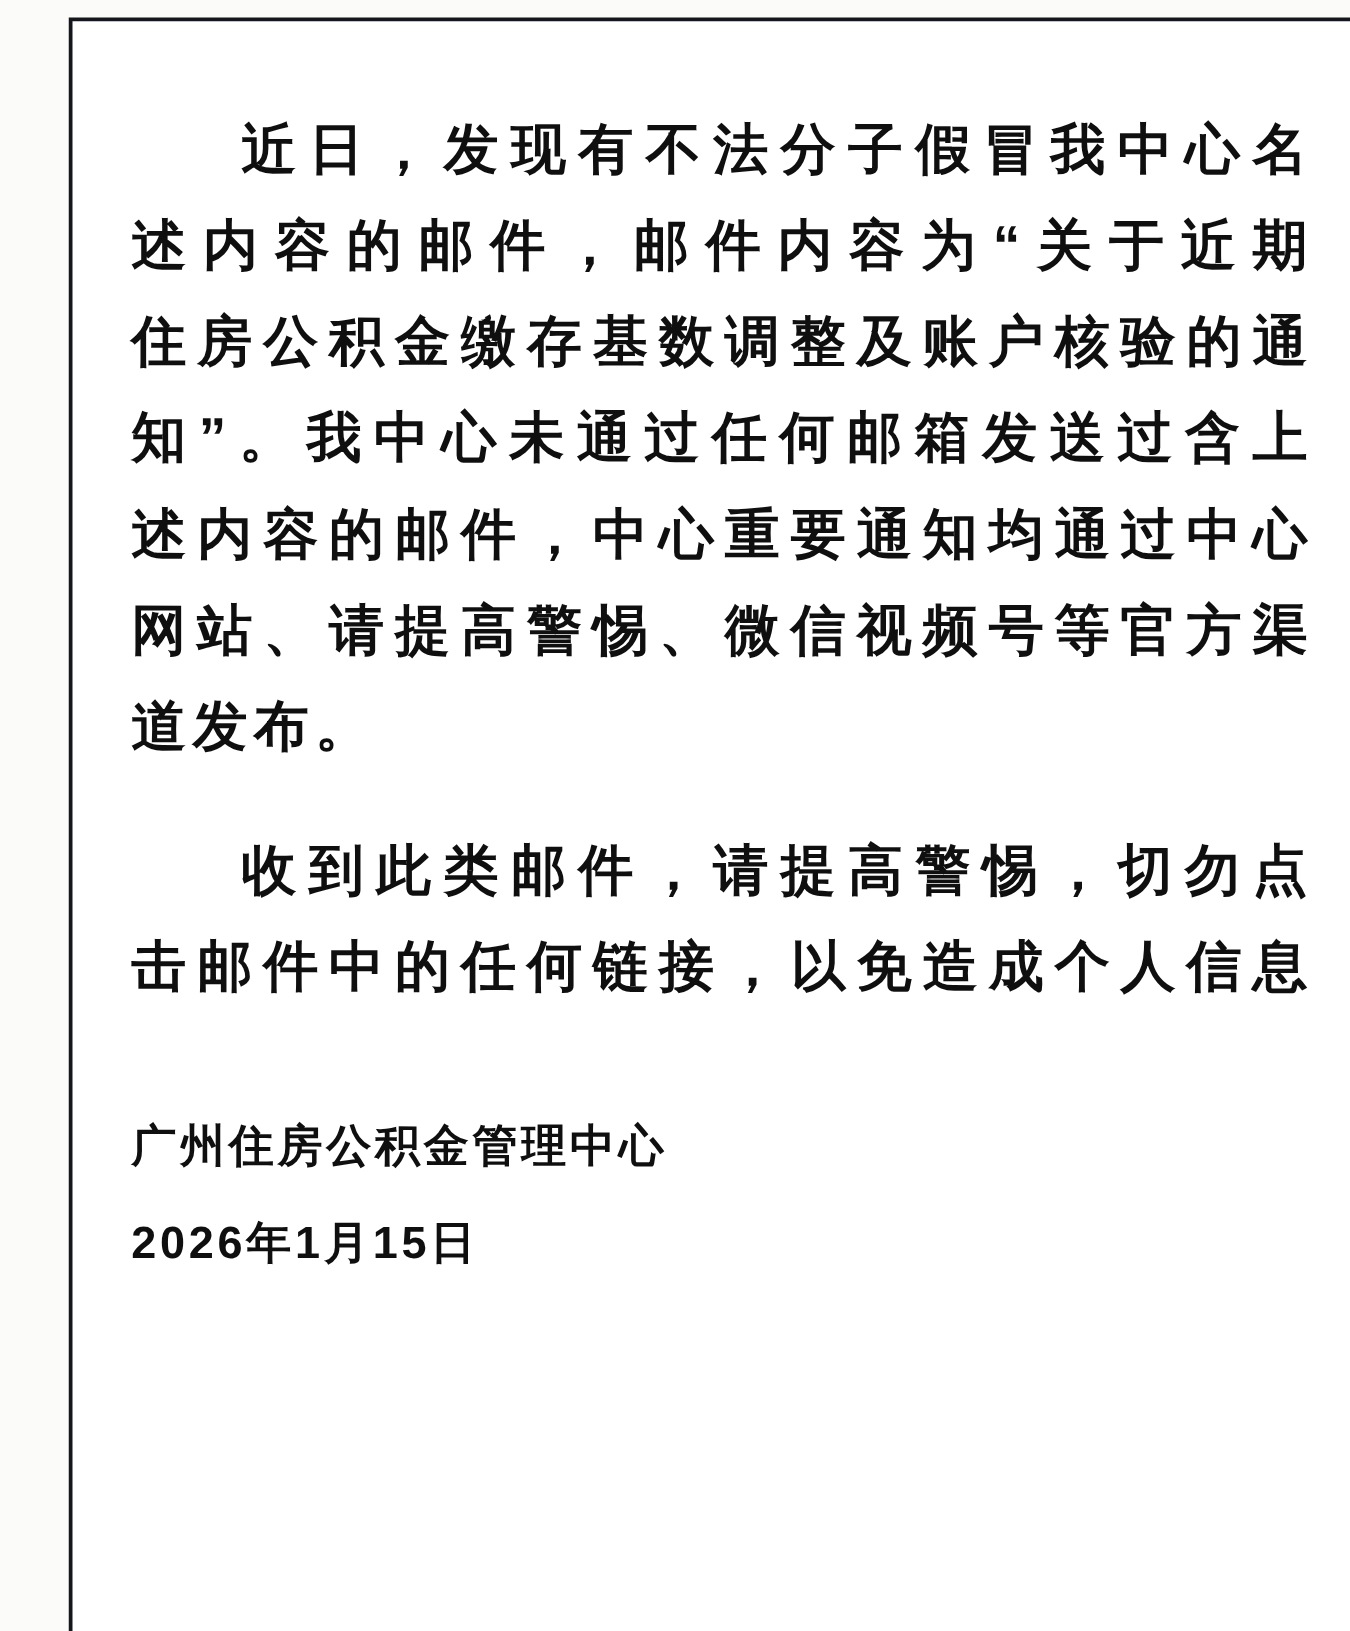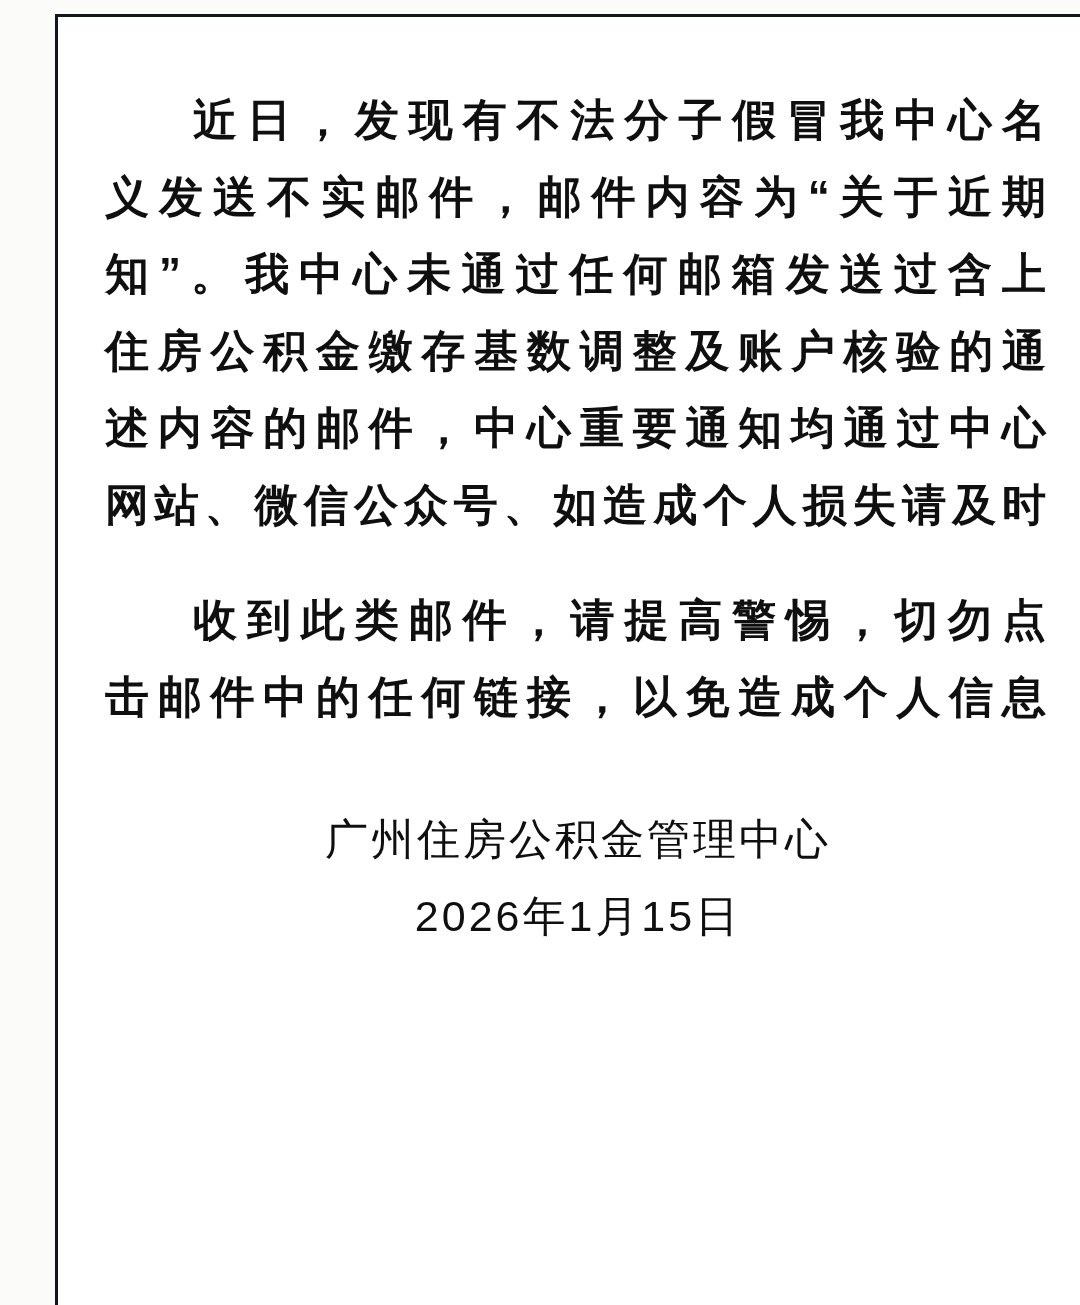--- a/index.html
+++ b/index.html
@@ -51,40 +51,41 @@
   .line.indent {
     text-indent: 2em;
   }
   .line.last {
     text-align-last: left;
   }
   .signature-block {
     margin-top: 66px;
   }
   .sig-line {
-    font-size: 43px;
+    font-size: 36px;
     line-height: 77px;
-    font-weight: normal;
+    font-weight: bold;
     letter-spacing: 3px;
-    text-align: center;
+    text-align: left;
   }
 </style>
 </head>
 <body>
 
 <div class="page">
   <div class="notice-card">
     <div class="notice-body">
         <div class="paragraph">
           <div class="line indent">近日，发现有不法分子假冒我中心名</div>
-          <div class="line">义发送不实邮件，邮件内容为“关于近期</div>
+          <div class="line">述内容的邮件，邮件内容为“关于近期</div>
+          <div class="line">住房公积金缴存基数调整及账户核验的通</div>
           <div class="line">知”。我中心未通过任何邮箱发送过含上</div>
-          <div class="line">住房公积金缴存基数调整及账户核验的通</div>
           <div class="line">述内容的邮件，中心重要通知均通过中心</div>
-          <div class="line">网站、微信公众号、如造成个人损失请及时</div>
+          <div class="line">网站、请提高警惕、微信视频号等官方渠</div>
+          <div class="line last">道发布。</div>
         </div>
         <div class="paragraph">
           <div class="line indent">收到此类邮件，请提高警惕，切勿点</div>
           <div class="line">击邮件中的任何链接，以免造成个人信息</div>
         </div>
       </div>
     <div class="signature-block">
       <div class="sig-line">广州住房公积金管理中心</div>
       <div class="sig-line">2026年1月15日</div>
     </div>

